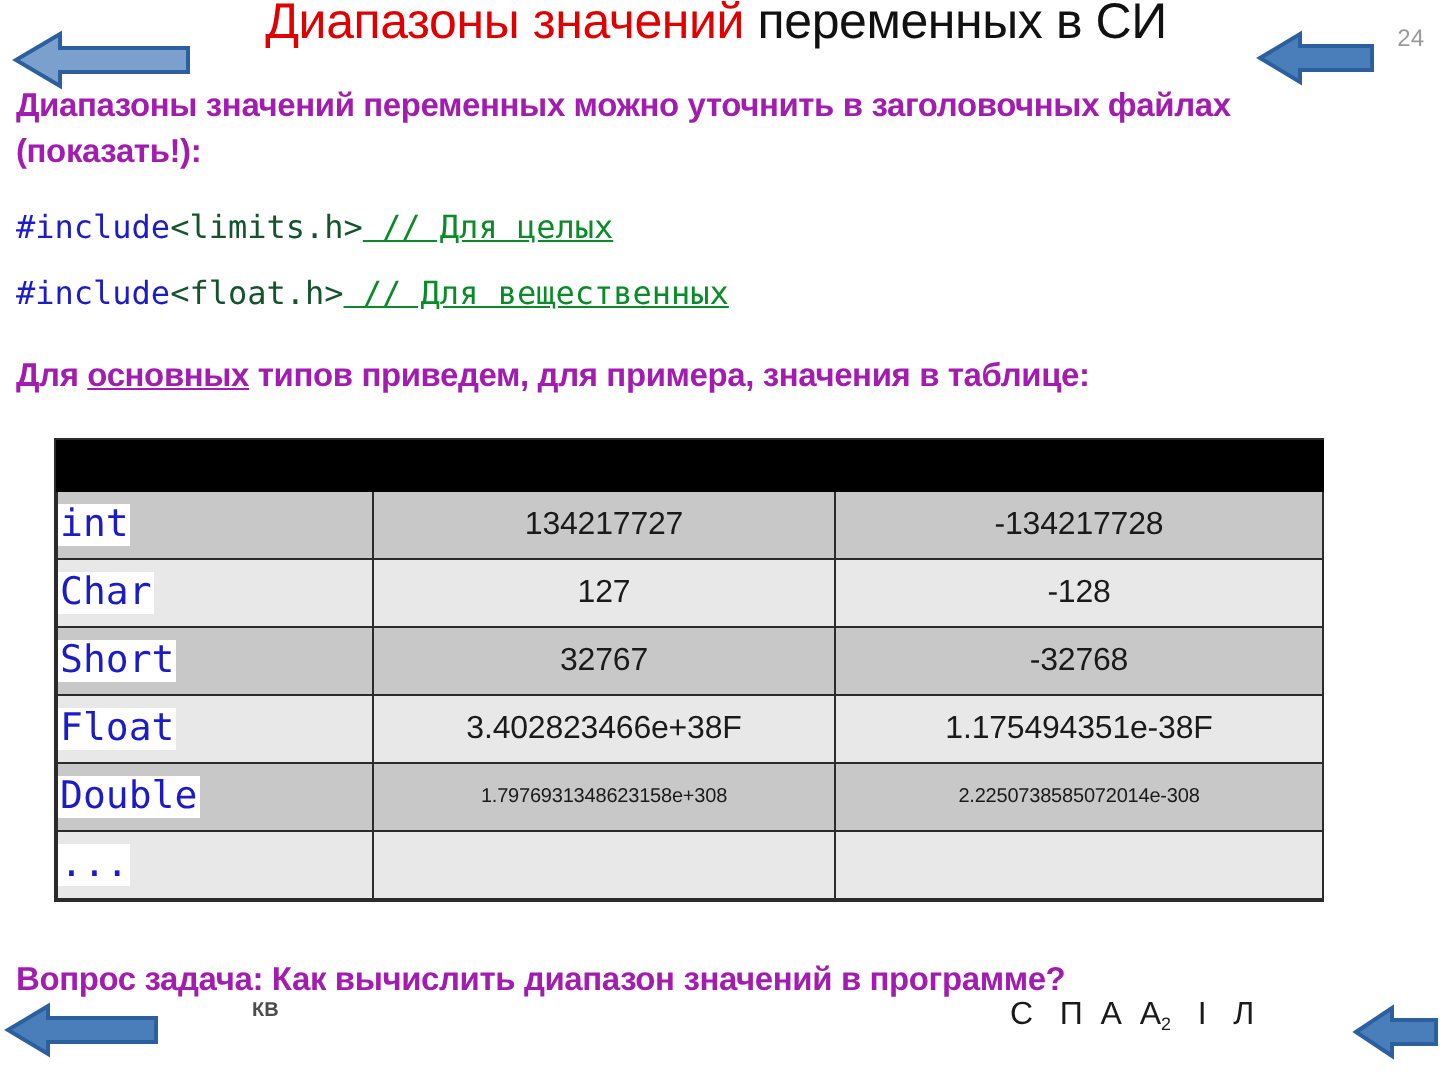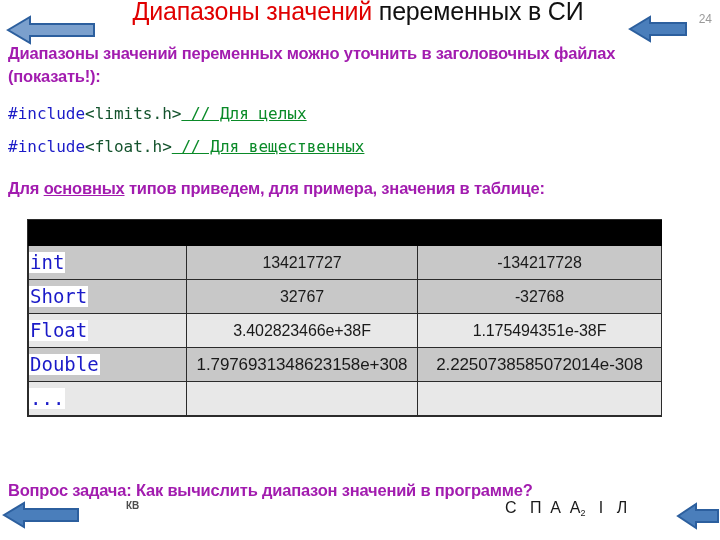--- a/index.html
+++ b/index.html
@@ -163,21 +163,21 @@
     line-height: 19px;
     padding: 1px 1px 1px 1px;
   }
   td.valcell {
     text-align: center;
     color: #1a1a1a;
     font-size: 16px;
     font-family: "Liberation Sans", sans-serif;
     letter-spacing: -0.1px;
   }
-  td.valcell.big { font-size: 17px; }
+  td.valcell.big { font-size: 10px; }
   td.empty { }
 </style>
 </head>
 <body>
 
 <div class="slide">
 
   <svg class="arrow" style="left:6px; top:14px;" width="90" height="32" viewBox="0 0 90 32">
     <polygon points="2,16 24,3 24,10 88,10 88,22 24,22 24,29" fill="#7ba0cd" stroke="#2c5f9e" stroke-width="2" stroke-linejoin="miter"></polygon>
   </svg>
@@ -225,20 +225,25 @@
               <span></span>
             </th>
         </tr>
       </thead>
       <tbody>
         <tr class="shade-a">
           <td class="typecell"><span class="chip">int</span></td>
           <td class="valcell">134217727</td>
           <td class="valcell">-134217728</td>
         </tr>
+        <tr class="shade-b">
+          <td class="typecell"><span class="chip">Char</span></td>
+          <td class="valcell">127</td>
+          <td class="valcell">-128</td>
+        </tr>
         <tr class="shade-a">
           <td class="typecell"><span class="chip">Short</span></td>
           <td class="valcell">32767</td>
           <td class="valcell">-32768</td>
         </tr>
         <tr class="shade-b">
           <td class="typecell"><span class="chip">Float</span></td>
           <td class="valcell">3.402823466e+38F</td>
           <td class="valcell">1.175494351e-38F</td>
         </tr>

